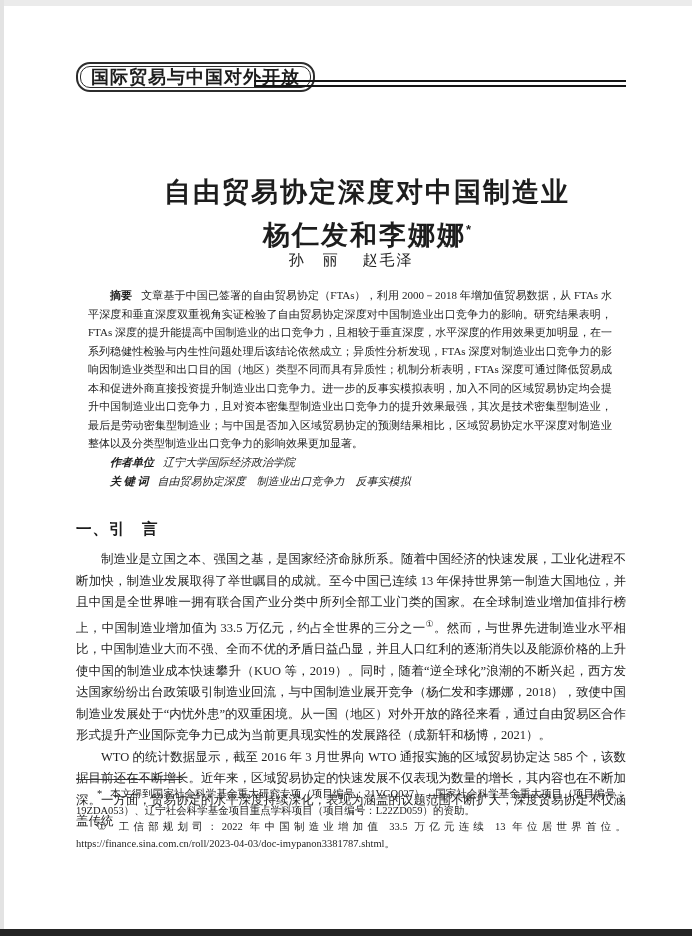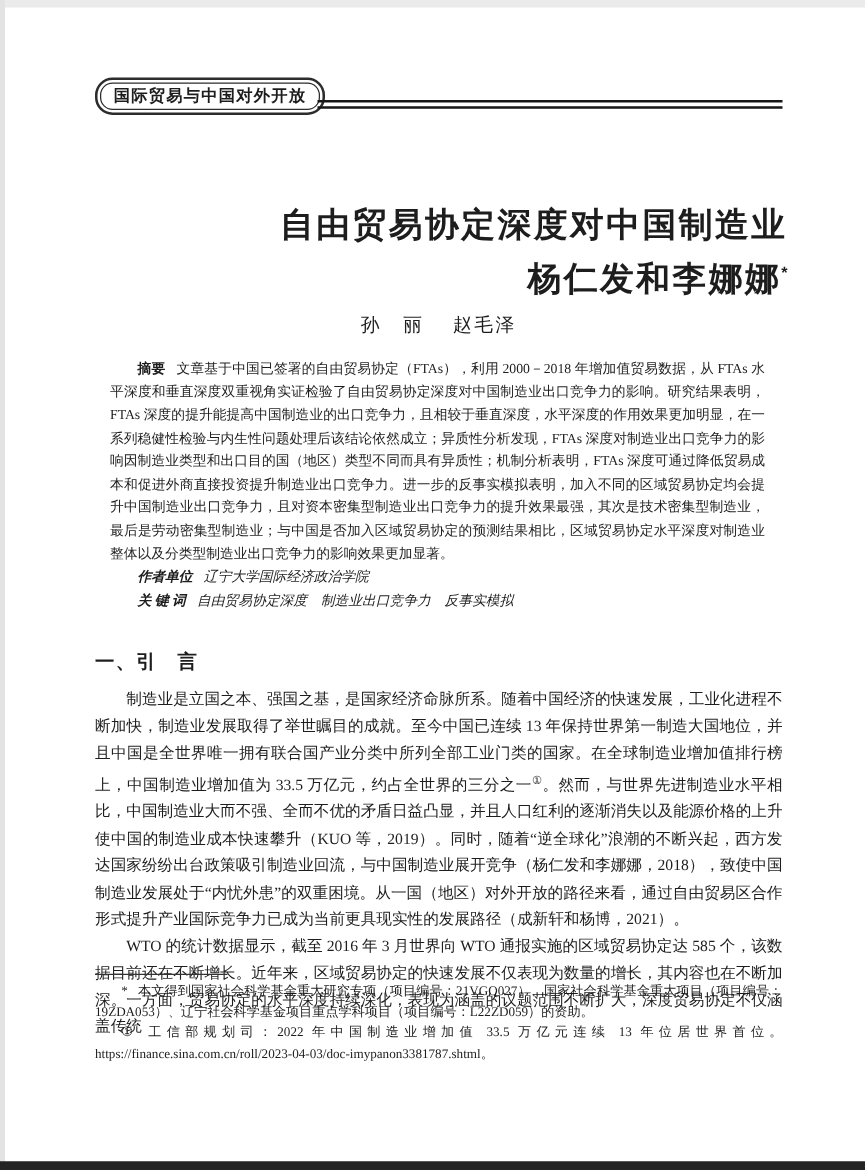--- a/index.html
+++ b/index.html
@@ -10,27 +10,27 @@
   
   .edge-top{position:absolute;top:0;left:0;width:100%;height:6px;background:#ebebeb;}
   .edge-left{position:absolute;top:0;left:0;width:4px;height:100%;background:#e3e3e3;}
   .edge-bottom{position:absolute;bottom:0;left:0;width:100%;height:7px;background:#242424;}
 
   
   .badge{position:absolute;left:76px;top:62px;border:2px solid #2c2c2c;border-radius:14px;
          padding:2px;background:#fff;}
   .badge-inner{border:1.5px solid #2c2c2c;border-radius:10px;padding:2px 10px;
          font-family:"Liberation Sans","DejaVu Sans",sans-serif;font-weight:bold;
-         font-size:13px;line-height:16px;letter-spacing:1px;white-space:nowrap;}
+         font-size:18px;line-height:16px;letter-spacing:1px;white-space:nowrap;}
 
   
   .header-rule{position:absolute;left:254px;top:80px;width:372px;height:3px;
          border-top:2.5px solid #161616;border-bottom:2px solid #161616;}
 
-  .title{position:absolute;top:157px;left:76px;width:550px;margin:4px;text-align:right;
+  .title{position:absolute;top:157px;left:76px;width:550px;margin:16px;text-align:center;
          font-family:"Liberation Sans","DejaVu Sans",sans-serif;font-weight:bold;
          font-size:27px;line-height:38px;letter-spacing:2px;}
   .title sup{font-size:13px;letter-spacing:0;}
 
   .authors{position:absolute;top:251px;left:76px;width:550px;text-align:center;
          font-size:15px;letter-spacing:2px;}
 
   
   .abstract-block{position:absolute;top:286px;left:88px;width:524px;}
   .abstract-block p{margin:0;}

